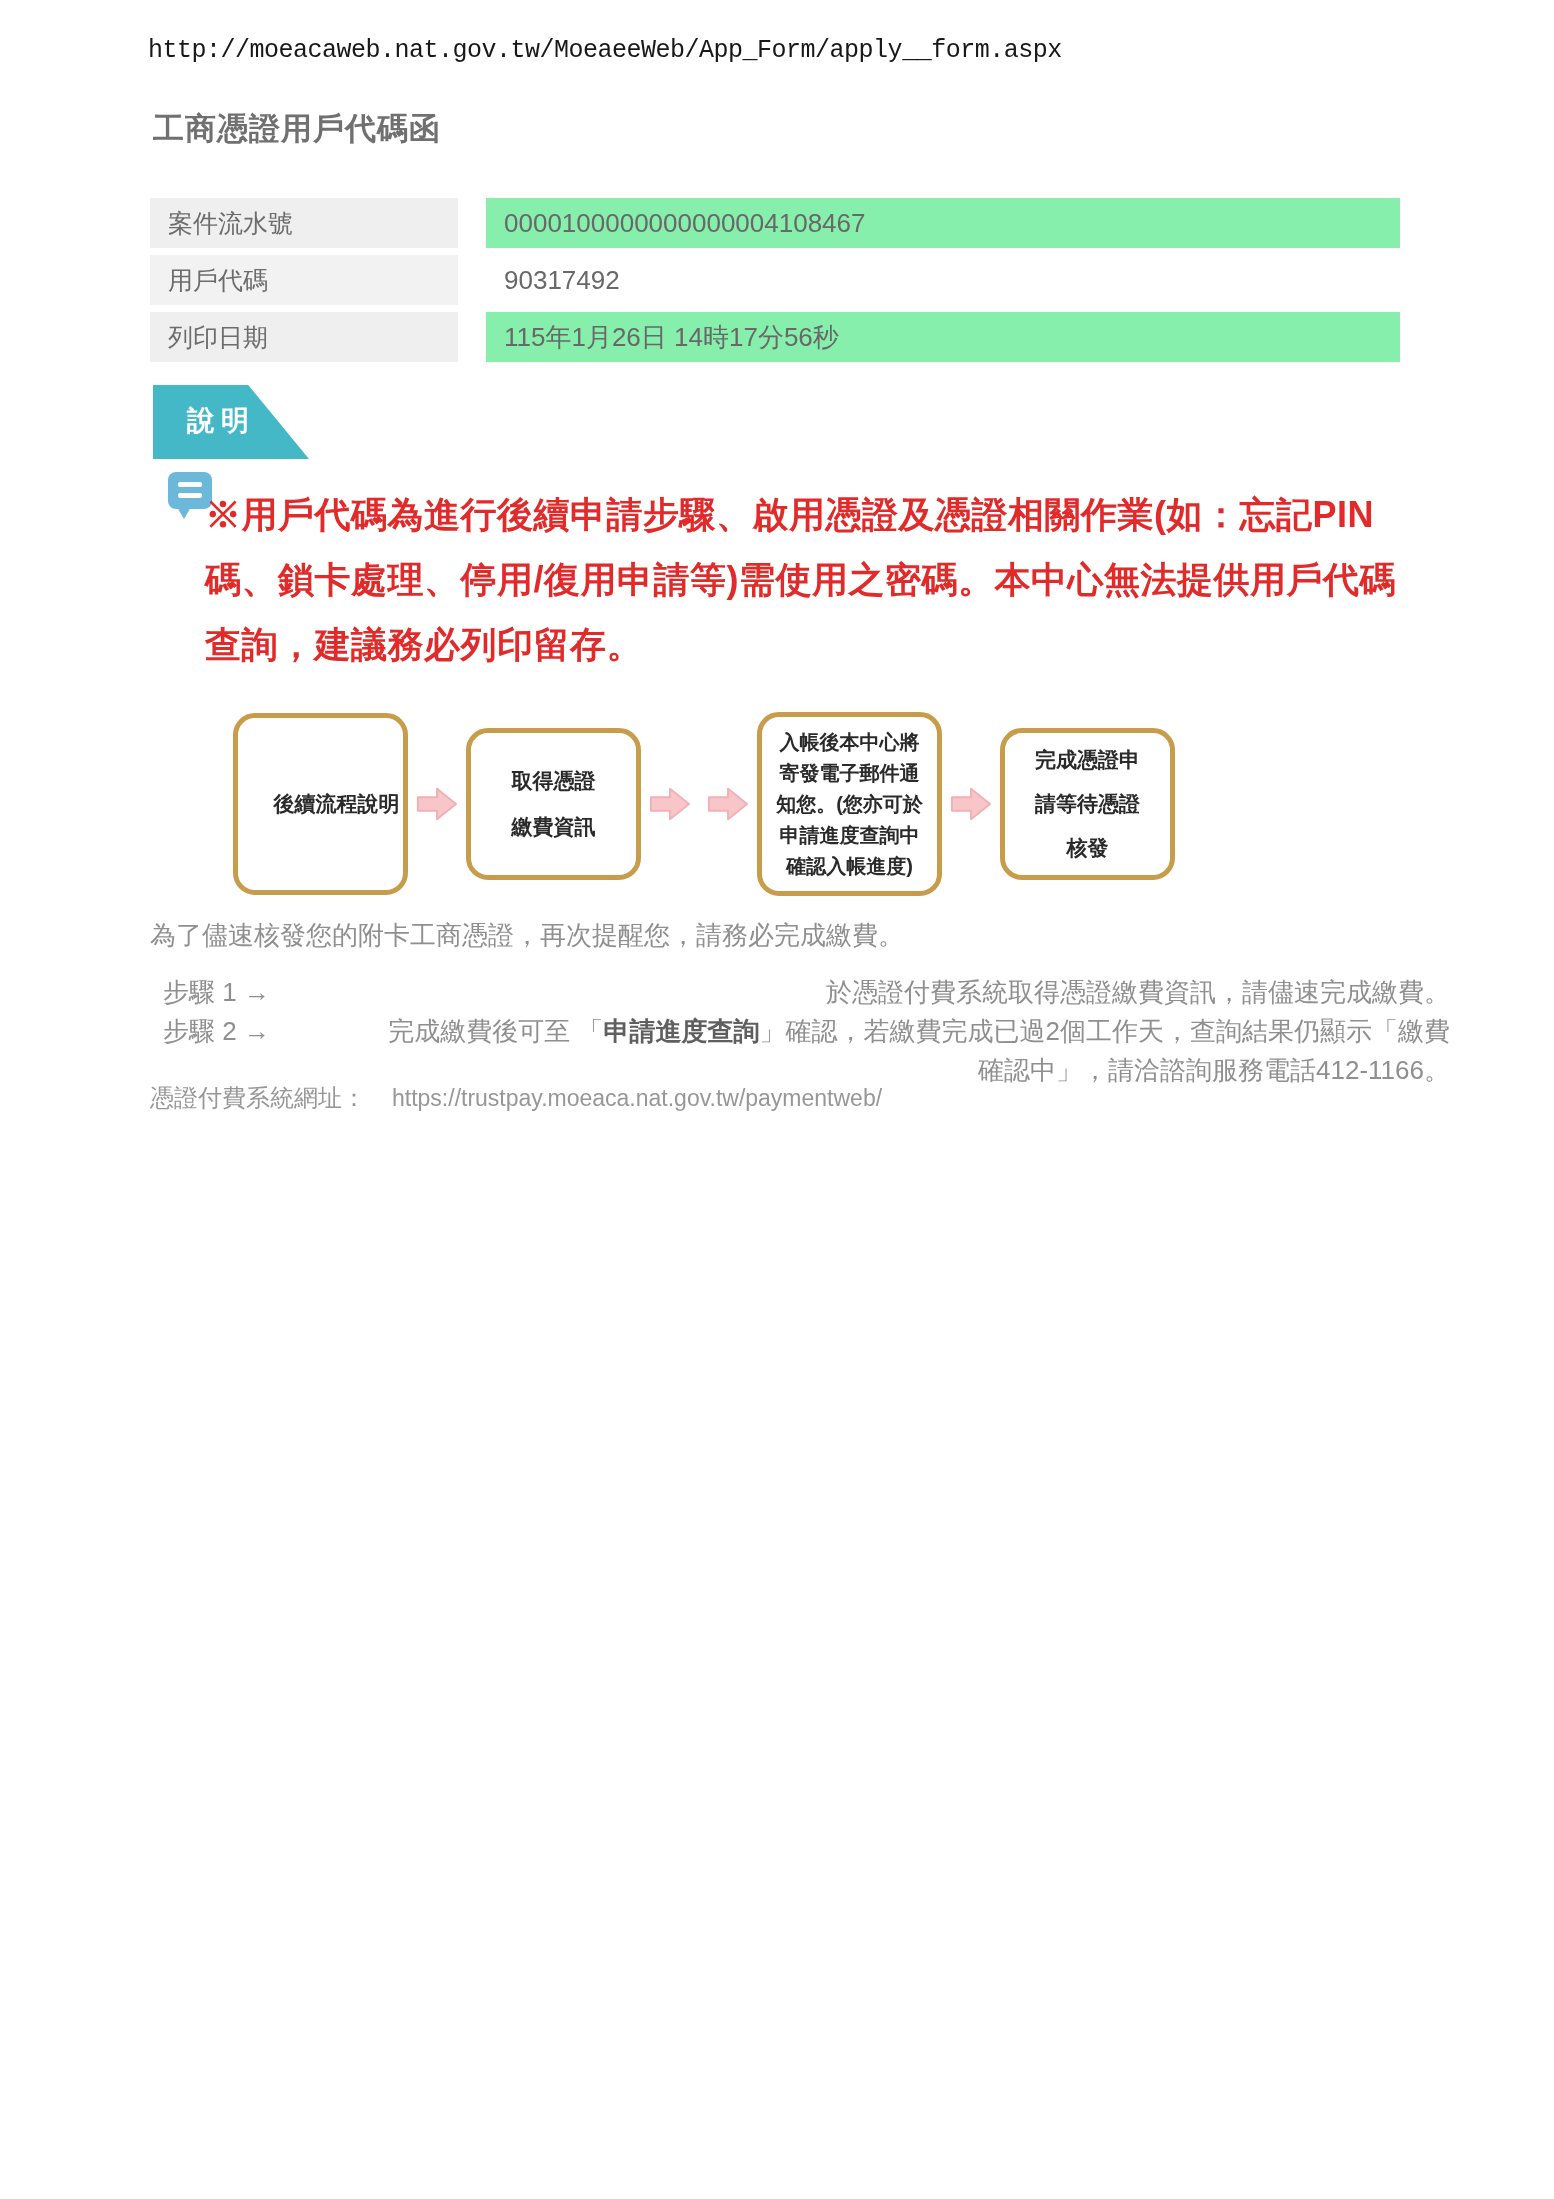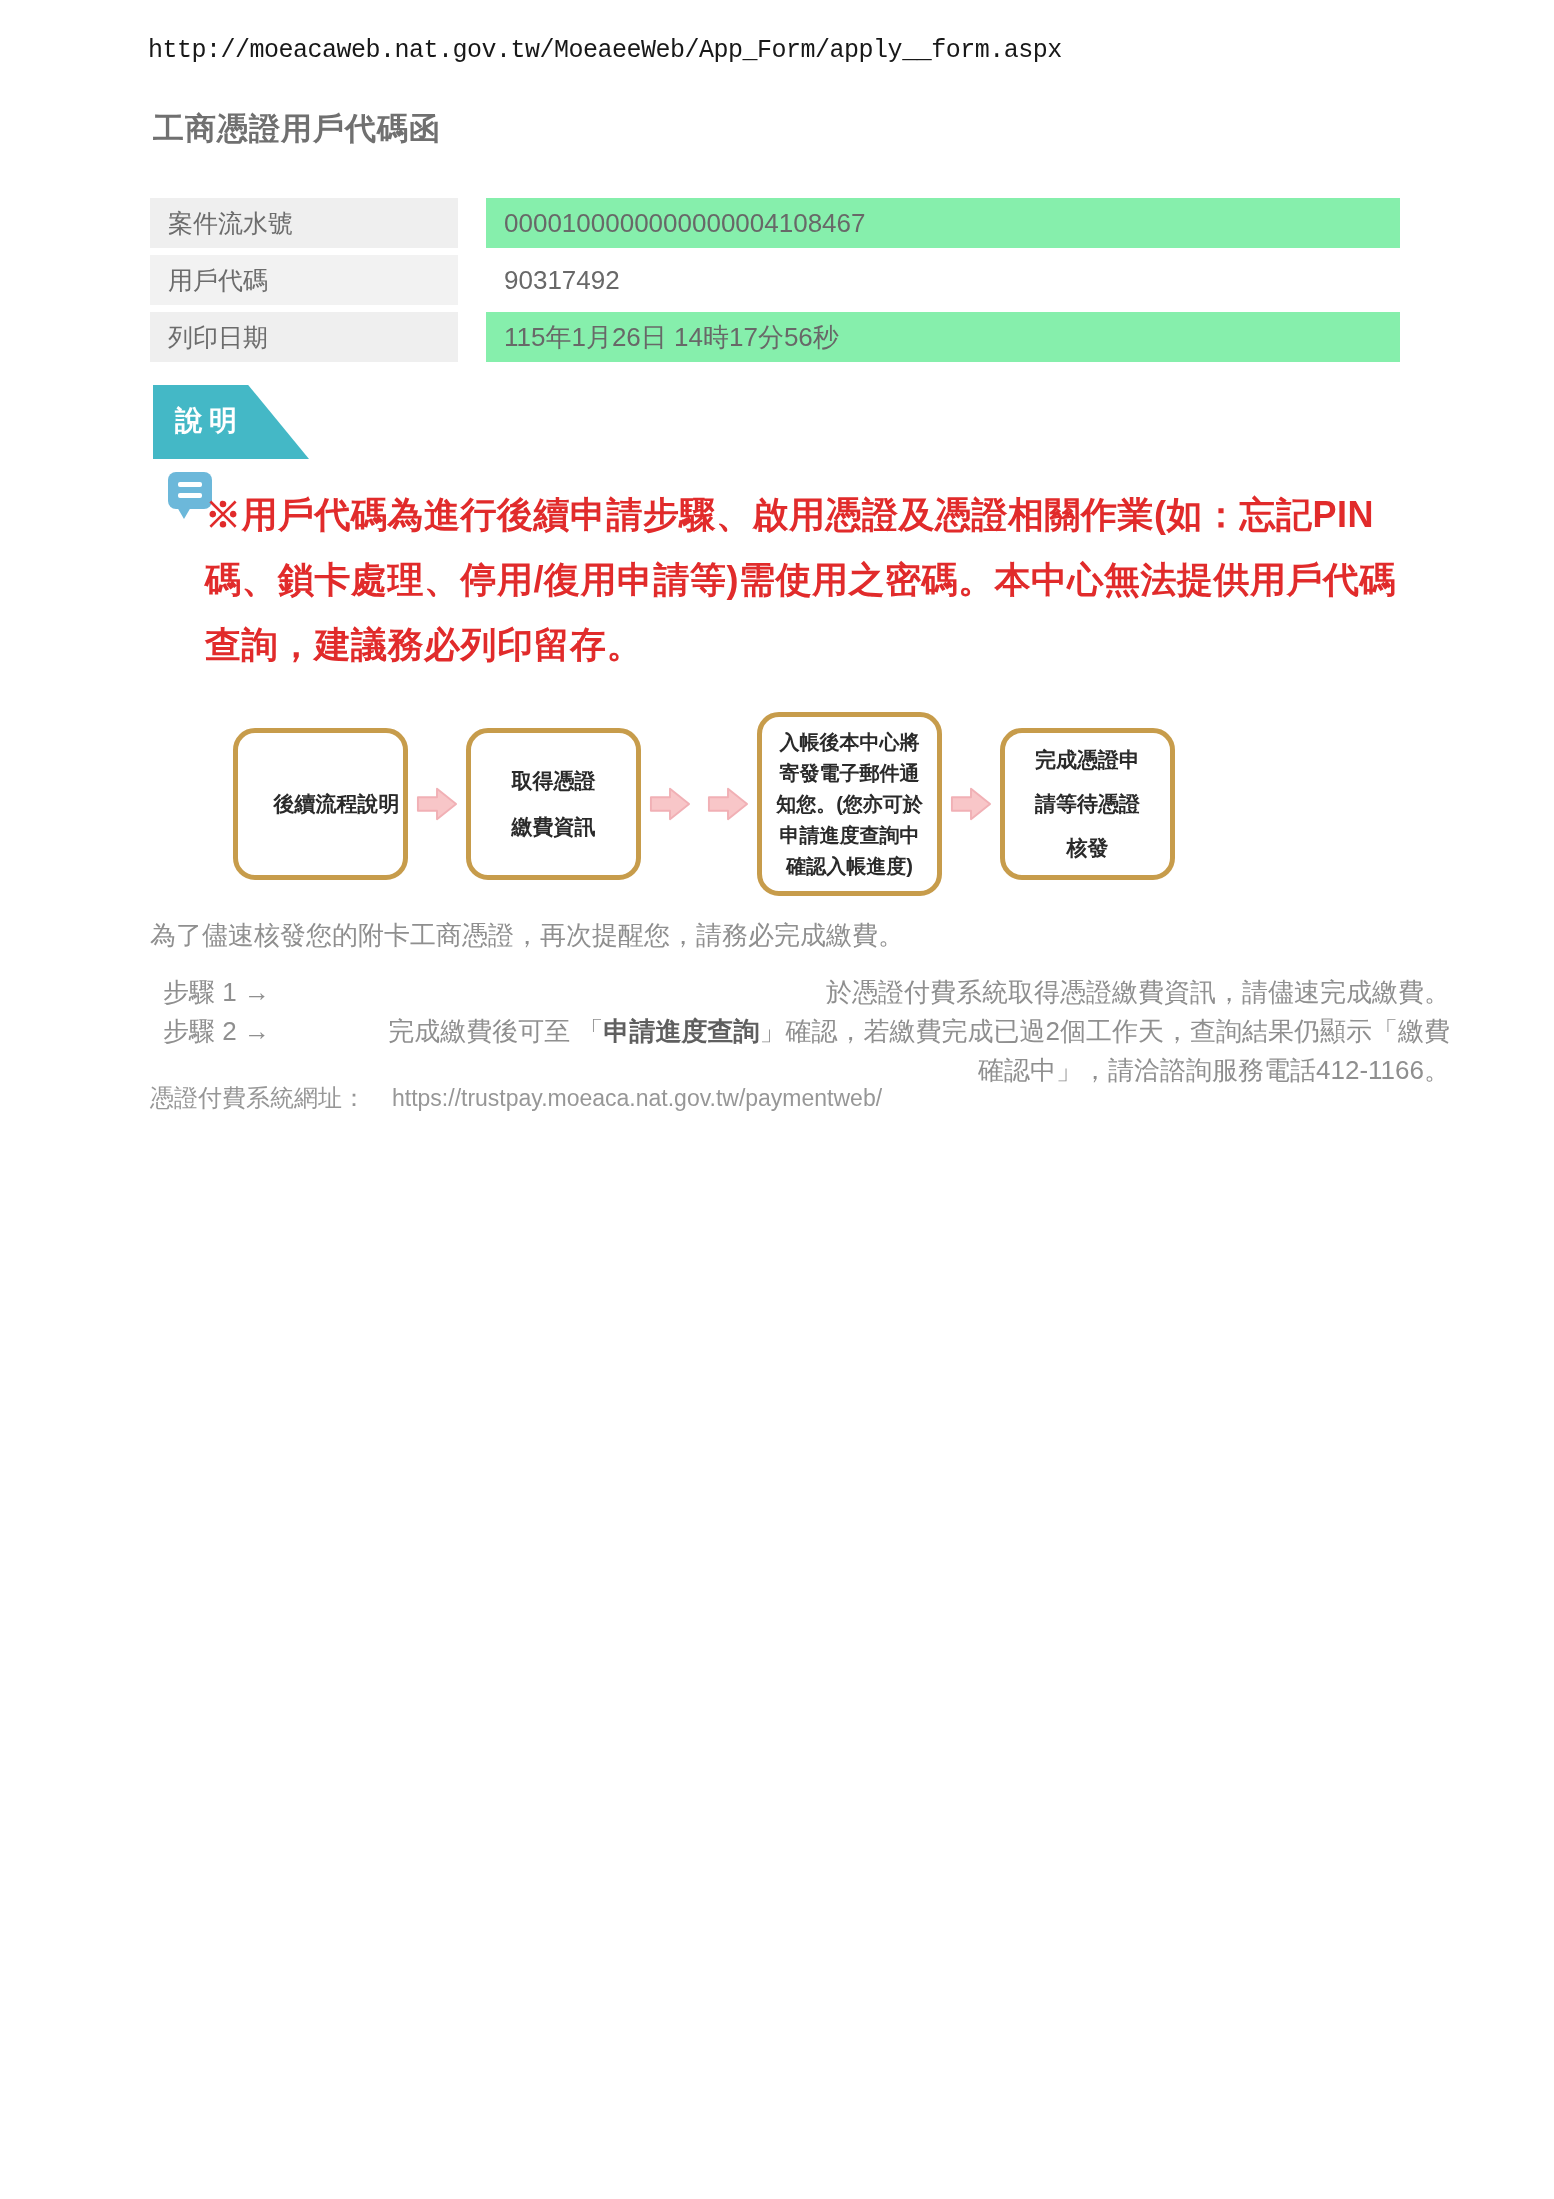--- a/index.html
+++ b/index.html
@@ -39,21 +39,21 @@
   }
   .info-row.alt .info-value { background:#ffffff; }
   .info-row.alt .info-label { background:#f2f2f2; }
 
   
   .note-tab {
     position:absolute; left:153px; top:385px;
     width:156px; height:74px; background:#44b8c6;
     clip-path:polygon(0 0, 61% 0, 100% 100%, 0 100%);
     color:#ffffff; font-size:28px; font-weight:bold;
-    line-height:72px; padding-left:22px; letter-spacing:6px;
+    line-height:72px; padding-left:34px; letter-spacing:6px;
   }
 
   
   .bubble-icon { position:absolute; left:168px; top:472px; width:46px; height:52px; }
   .bubble-body {
     position:absolute; left:0; top:0; width:44px; height:37px;
     background:#6cb8da; border-radius:8px;
   }
   .bubble-line { position:absolute; left:10px; width:24px; height:5px; background:#ffffff; border-radius:2px; }
   .bubble-line.l1 { top:10px; }
@@ -73,21 +73,21 @@
 
   
   .flow { position:absolute; left:233px; top:712px; width:1140px; height:184px;
           display:flex; align-items:center; }
   .flow-box {
     border:5px solid #c79c4b; border-radius:22px; background:#ffffff;
     display:flex; align-items:center; justify-content:center; text-align:center;
     color:#2a2a2a; font-weight:bold; font-size:21px;
   }
   .flow-box .flow-box-label { white-space:pre-line; }
-  .flow-box.b1 { width:175px; height:152px;padding-left:32px; }
+  .flow-box.b1 { width:175px; height:182px;padding-left:32px; }
   .flow-box.b2 { width:175px; height:152px; line-height:46px; }
   .flow-box.b3 { width:168px; height:152px; line-height:46px; }
   .flow-box.b4 { width:185px; height:184px; font-size:20px; line-height:31px; }
   .flow-box.b5 { width:175px; height:152px; line-height:44px; }
   .flow-arrow { flex:0 0 auto; margin:0 8px; display:flex; align-items:center; }
 
   
   .reminder { position:absolute; left:150px; top:916px; width:1300px;
               color:#8f8f8f; font-size:26px; line-height:39px; }
   .reminder-intro { margin-bottom:18px; }

